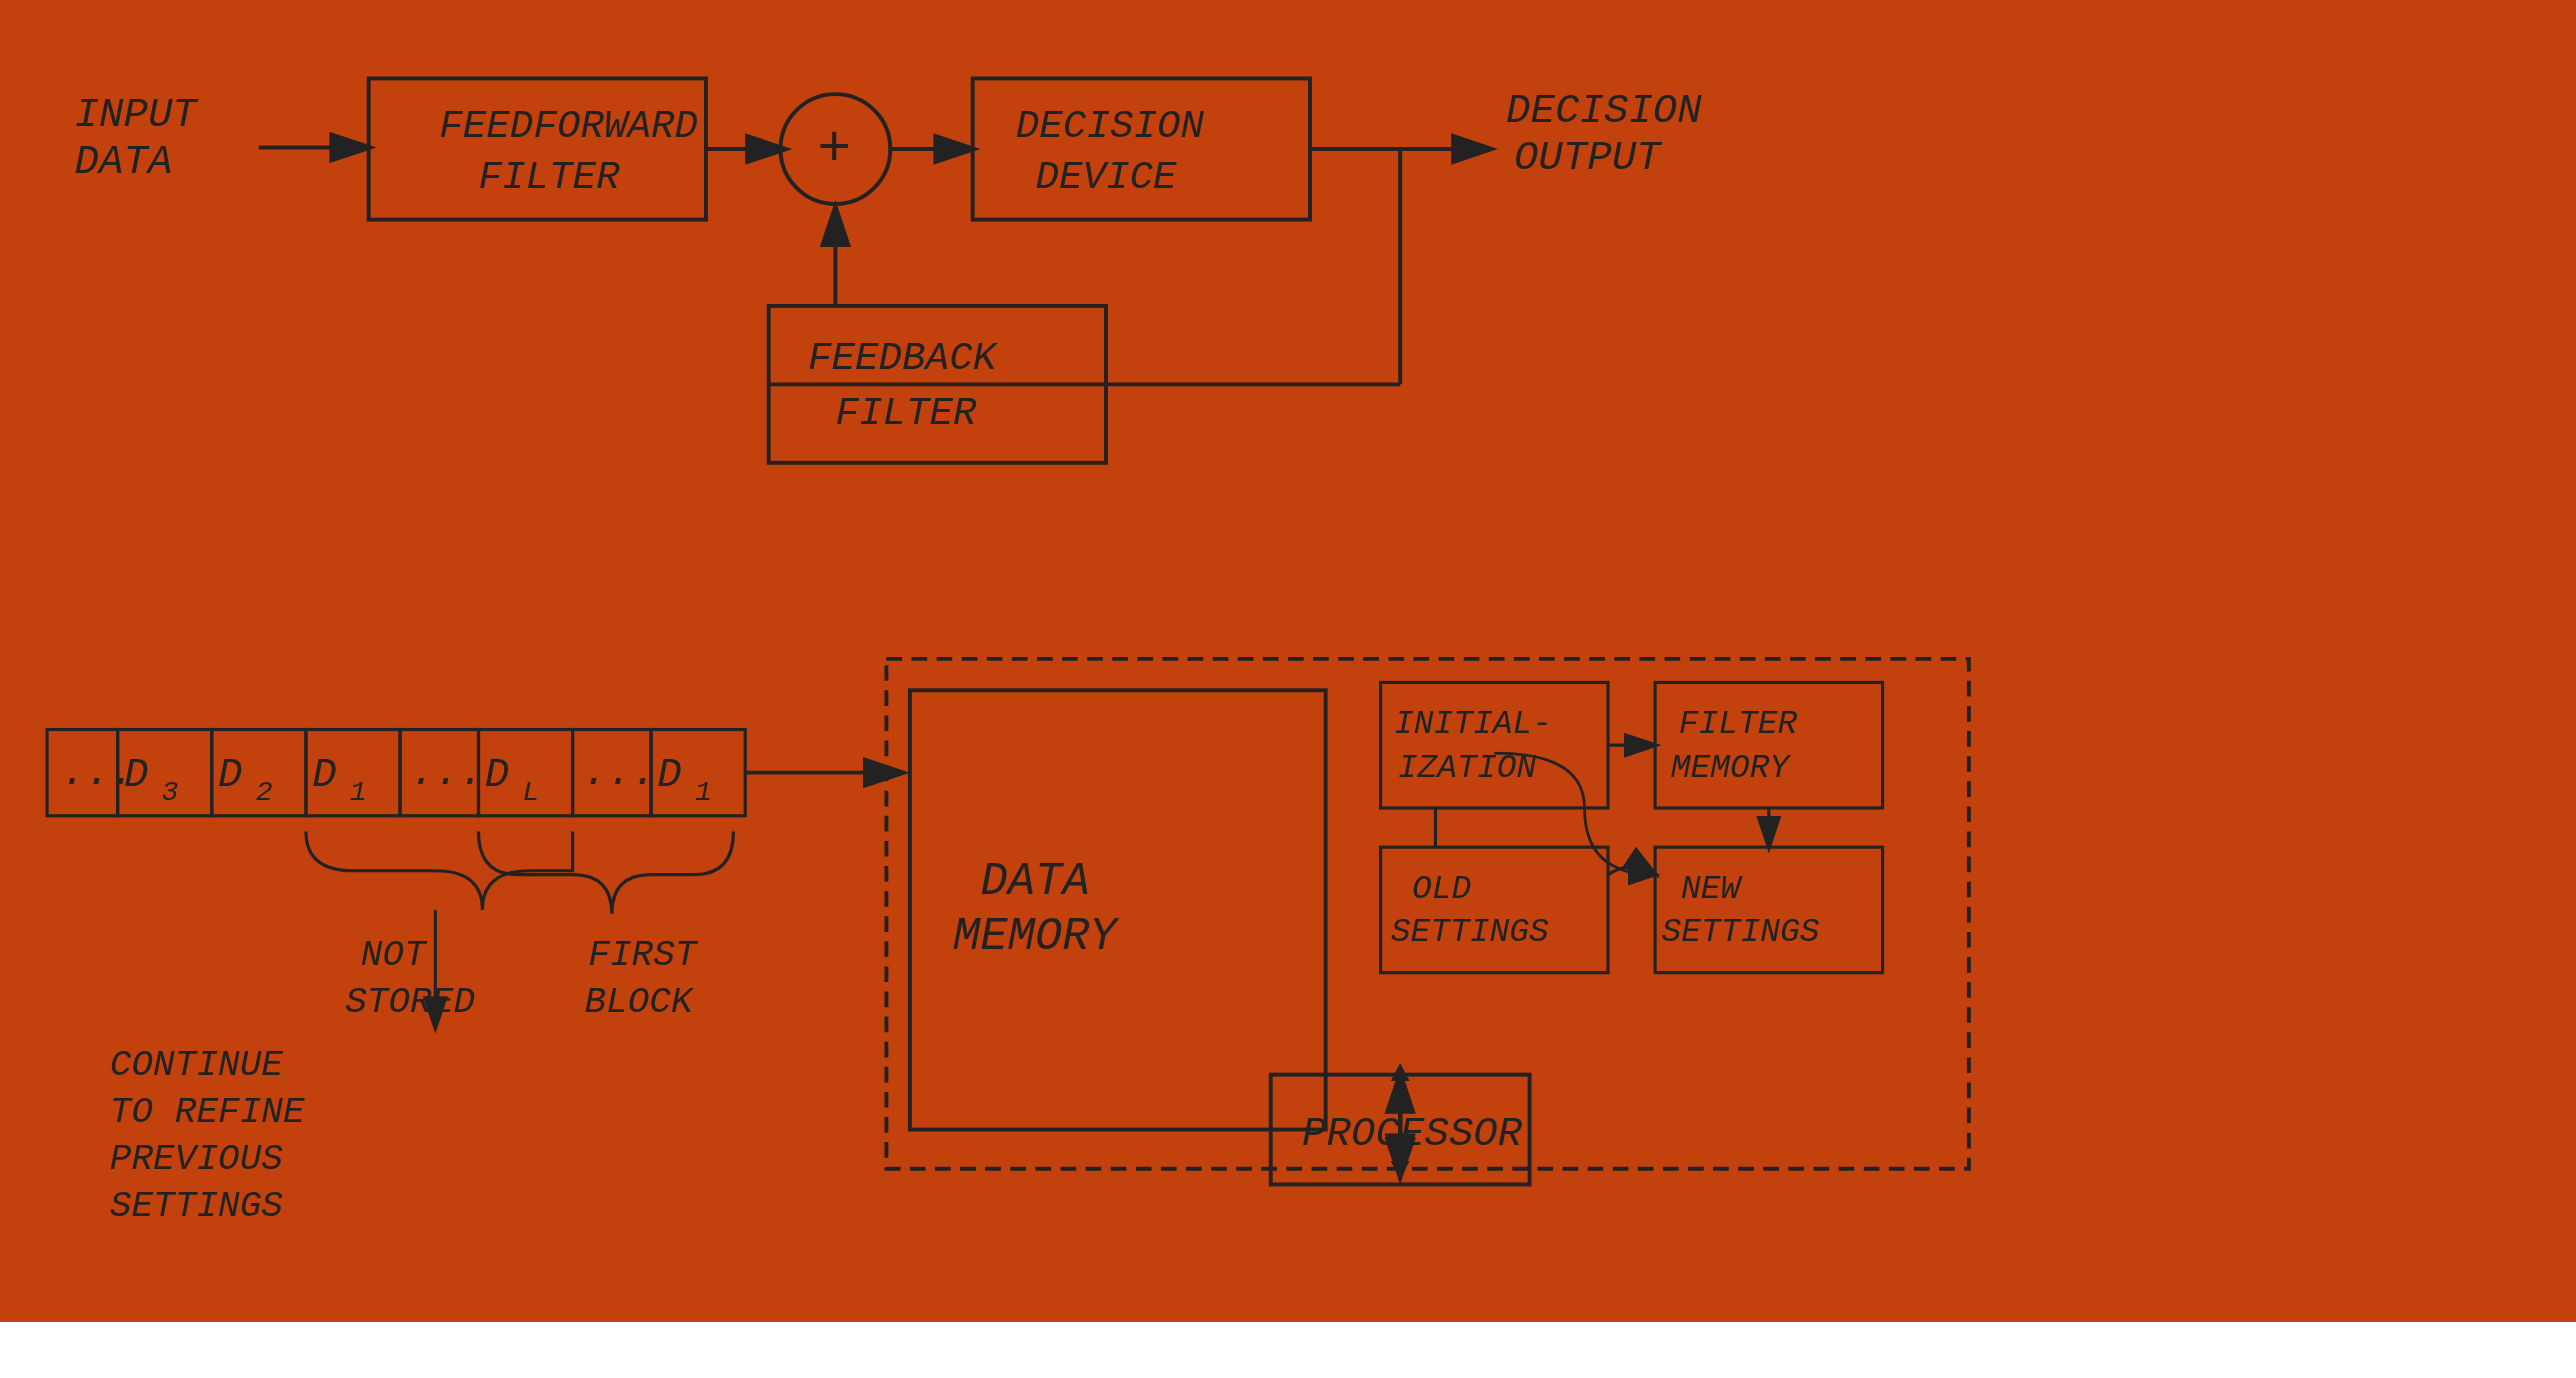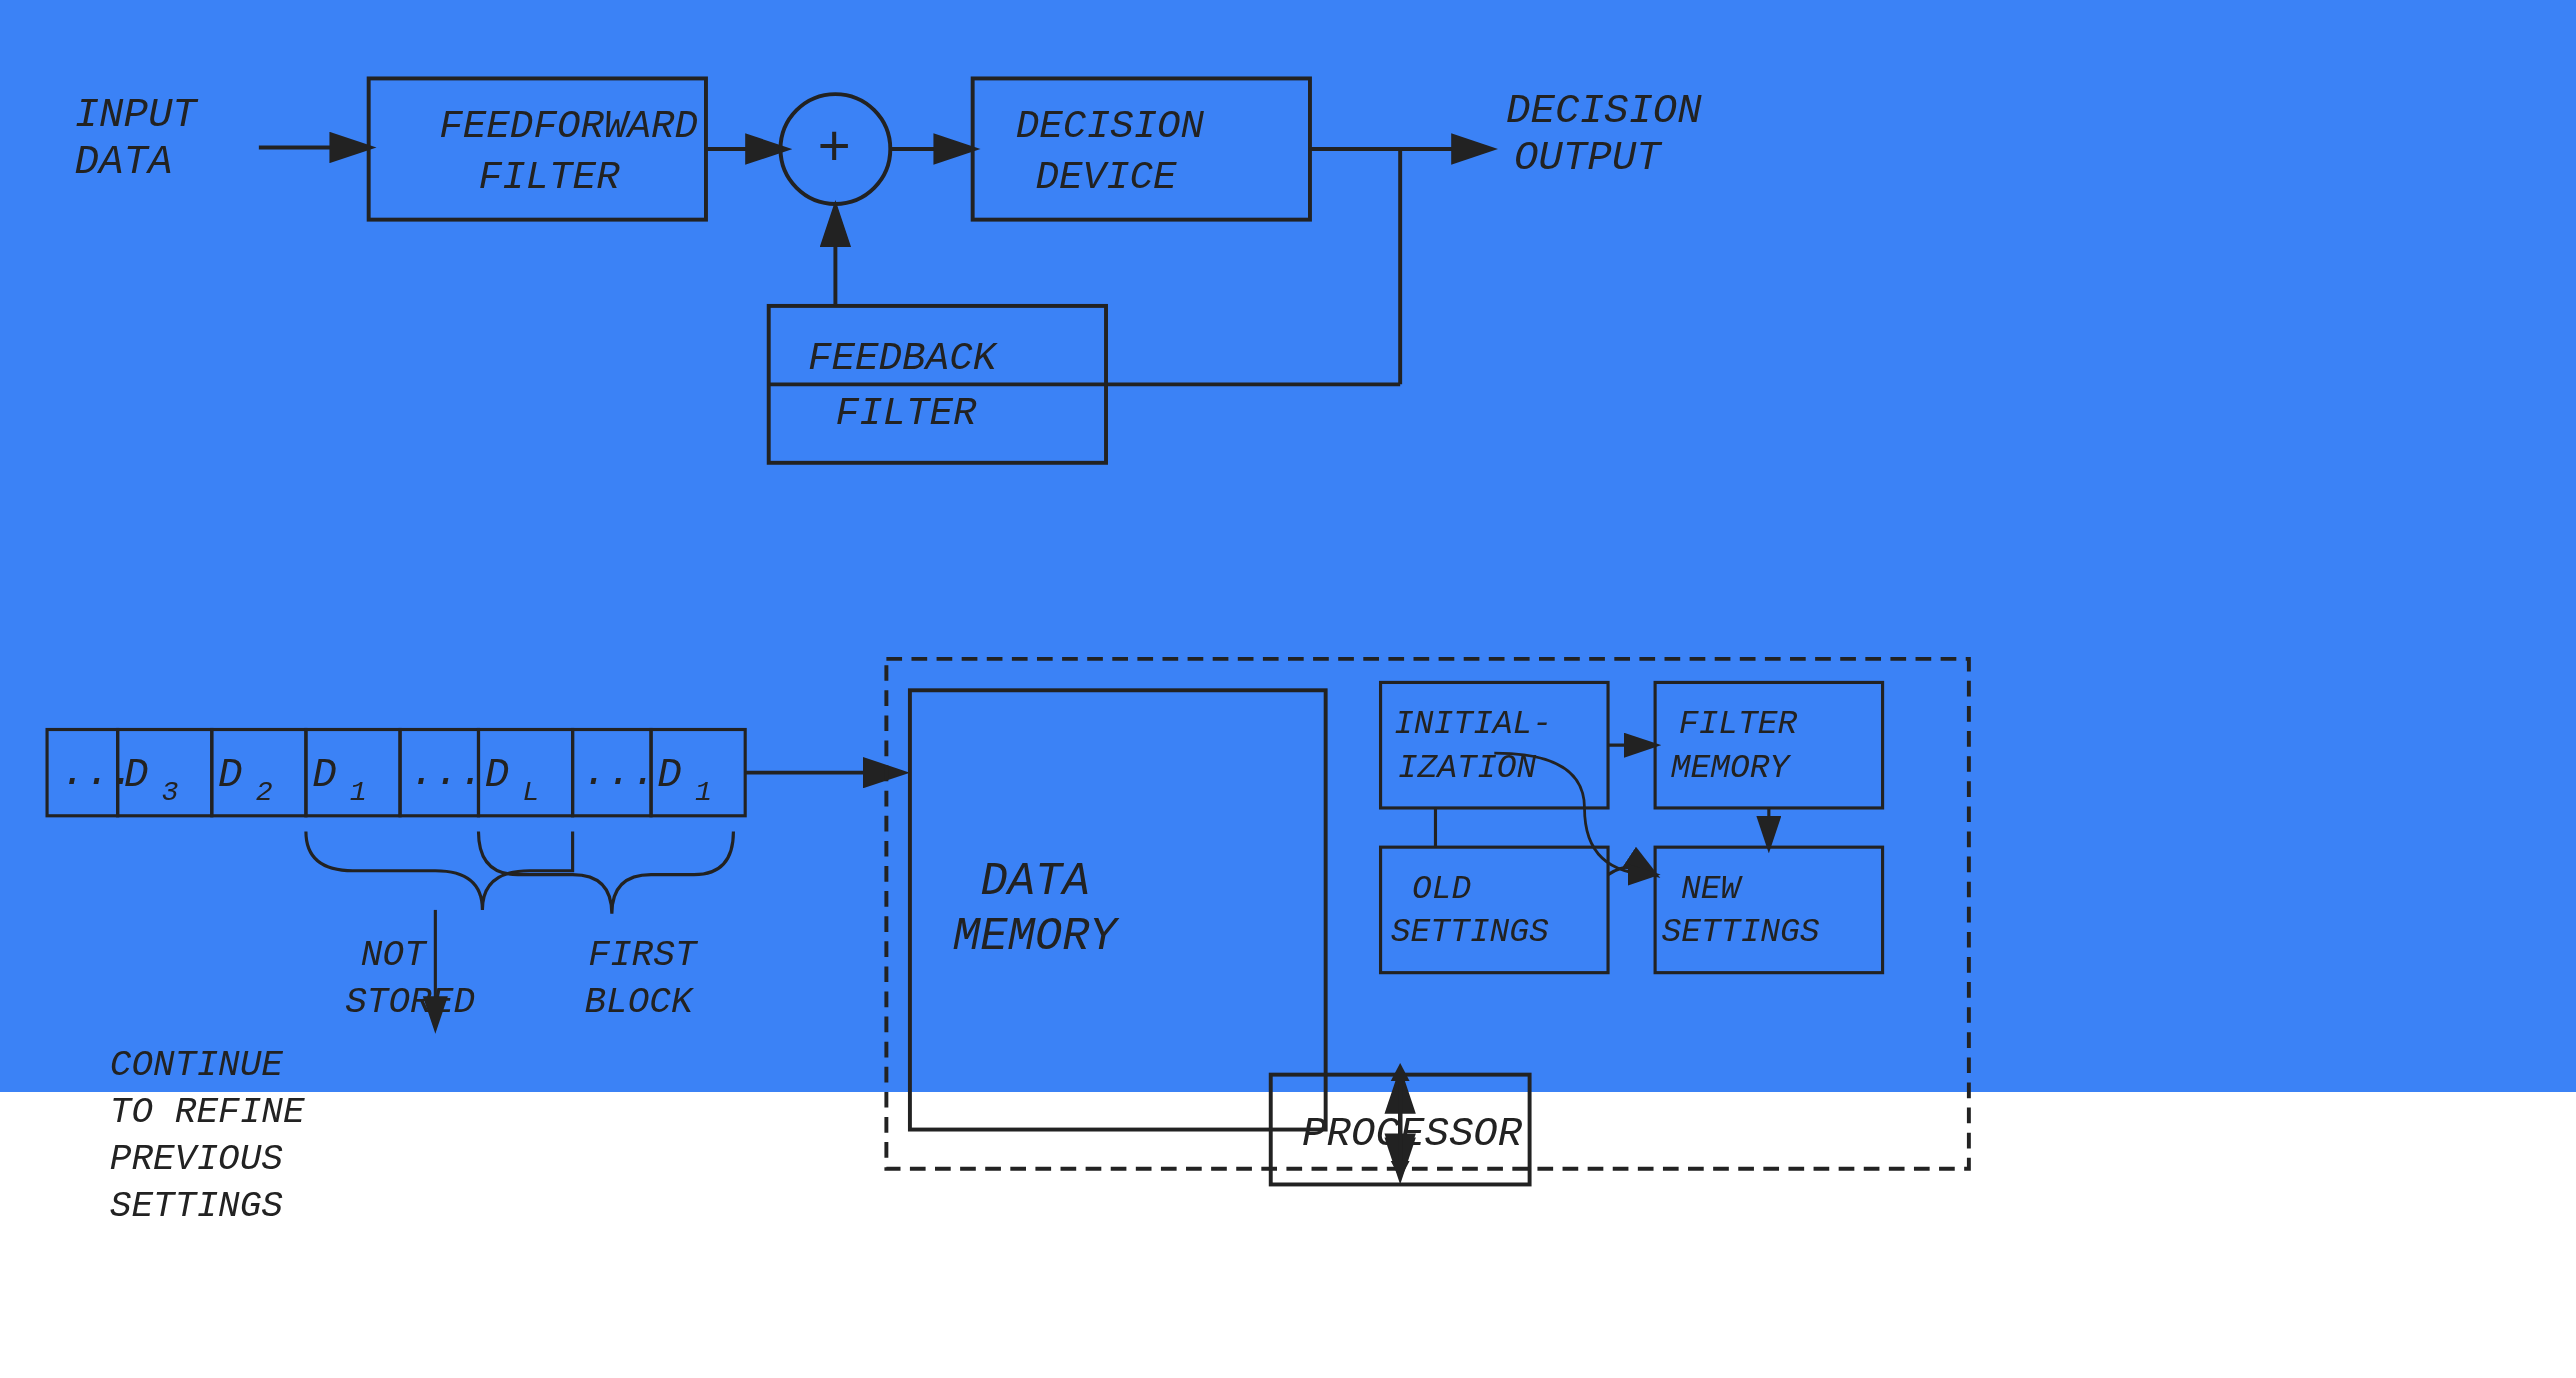--- a/index.html
+++ b/index.html
@@ -6,23 +6,23 @@
     body {
       background: #fff;
       font-family: 'Courier New', Courier, monospace;
       width: 2576px;
       height: 1379px;
       position: relative;
       overflow: hidden;
     }
     .diagram-container {
       width: 2576px;
-      height: 1092px;
+      height: 1322px;
       position: relative;
-      background: #3b82f6;
+      background: #c2410c;
     }
     svg {
       position: absolute;
       top: 0;
       left: 0;
       width: 2576px;
       height: 1379px;
     }
     text {
       font-family: 'Courier New', Courier, monospace;

